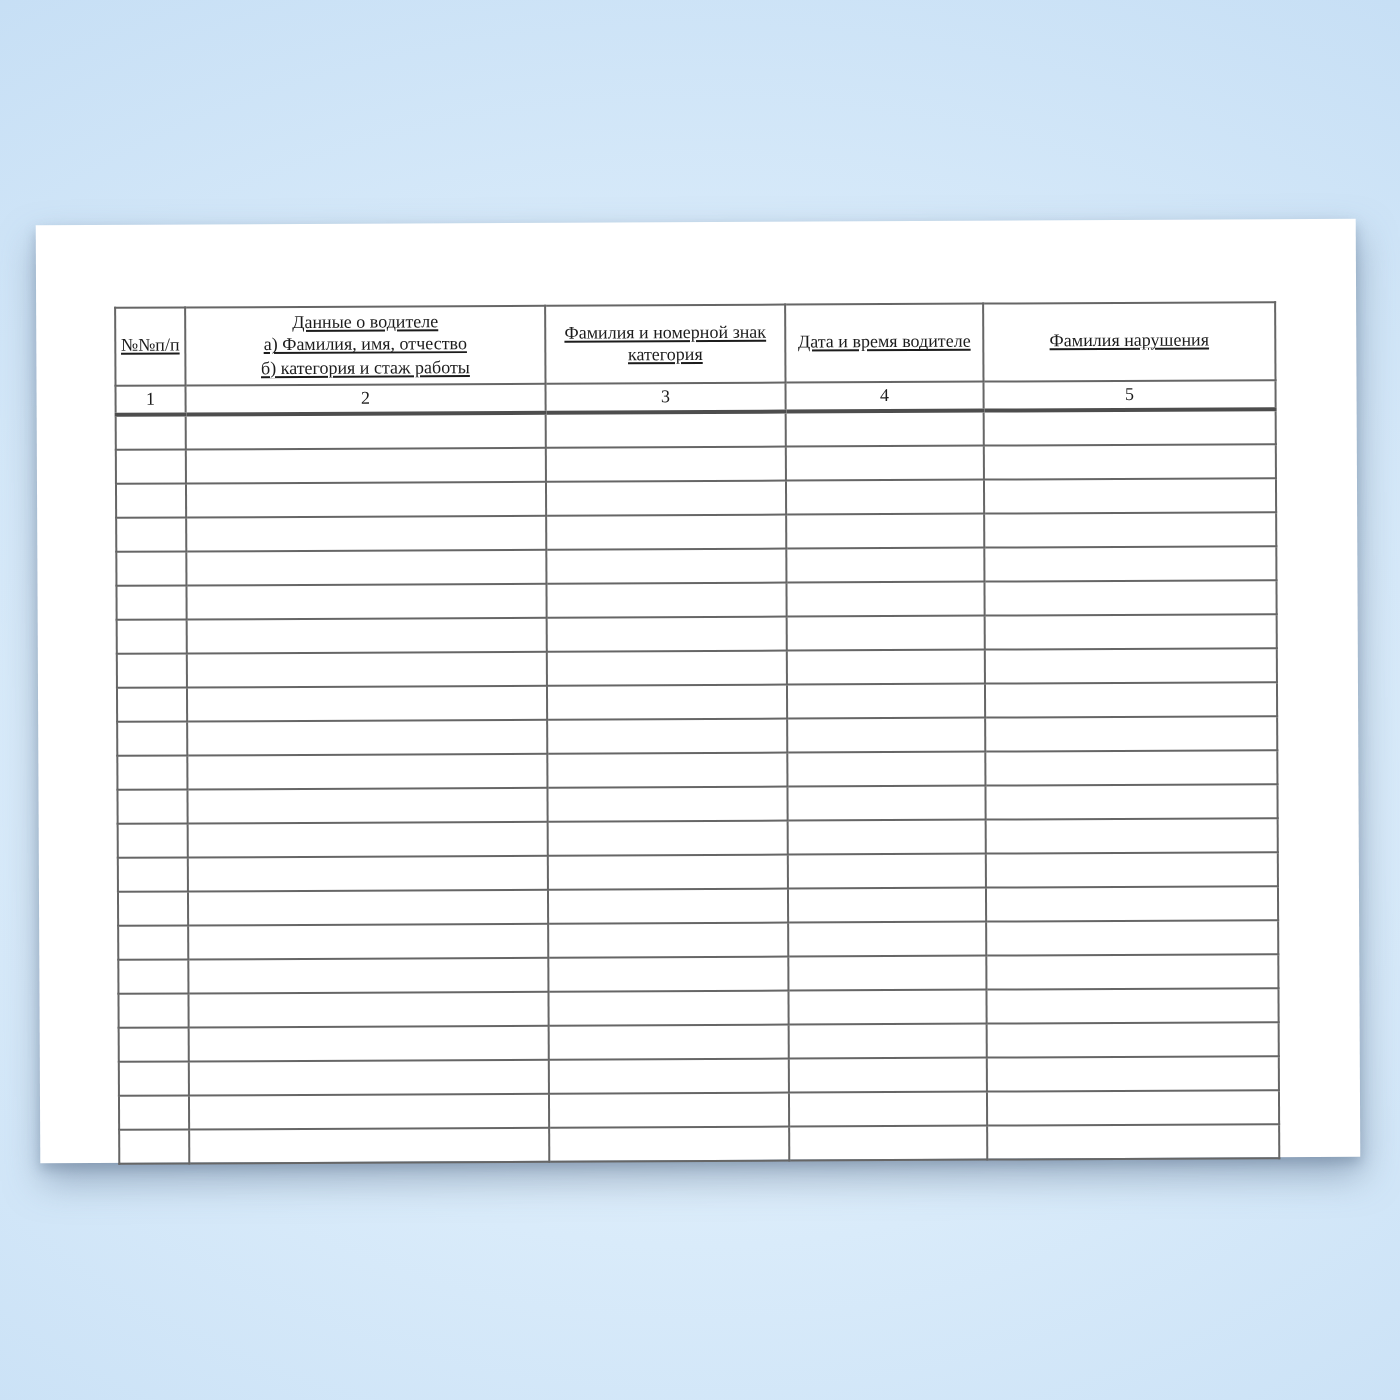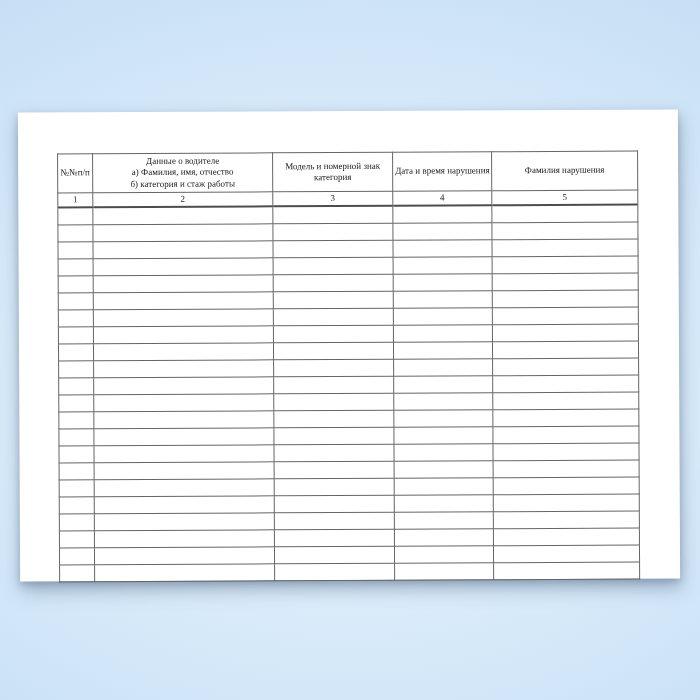--- a/index.html
+++ b/index.html
@@ -34,21 +34,21 @@
   }
   table.journal th, table.journal td{
     border:1px solid var(--border);
     padding:1px 2px;
     text-align:center;vertical-align:middle;
     font-weight:normal;
     font-size:9px;line-height:1.25;
     overflow:hidden;white-space:nowrap;
   }
   table.journal{border:1px solid var(--border-strong);}
-  thead th{height:36px;white-space:normal;}
+  thead th{height:36px;white-space:normal;text-decoration:underline;}
   tr.num-row td{height:10px;border-bottom:2px solid var(--border-strong);}
   tr.blank-row td{height:14px;}
   .hdr-line{display:block;}
 </style>
 </head>
 <body>
 
 <div class="paper">
   <table class="journal">
     <colgroup>
@@ -62,25 +62,25 @@
       <tr>
         <th>
           <span class="hdr-line">№№п/п</span>
         </th>
         <th>
           <span class="hdr-line">Данные о водителе</span>
           <span class="hdr-line">а) Фамилия, имя, отчество</span>
           <span class="hdr-line">б) категория и стаж работы</span>
         </th>
         <th>
-          <span class="hdr-line">Модель и номерной знак</span>
+          <span class="hdr-line">Фамилия и номерной знак</span>
           <span class="hdr-line">категория</span>
         </th>
         <th>
-          <span class="hdr-line">Дата и время нарушения</span>
+          <span class="hdr-line">Дата и время водителе</span>
         </th>
         <th>
           <span class="hdr-line">Фамилия нарушения</span>
         </th>
       </tr>
       <tr class="num-row">
         <td>1</td>
         <td>2</td>
         <td>3</td>
         <td>4</td>

